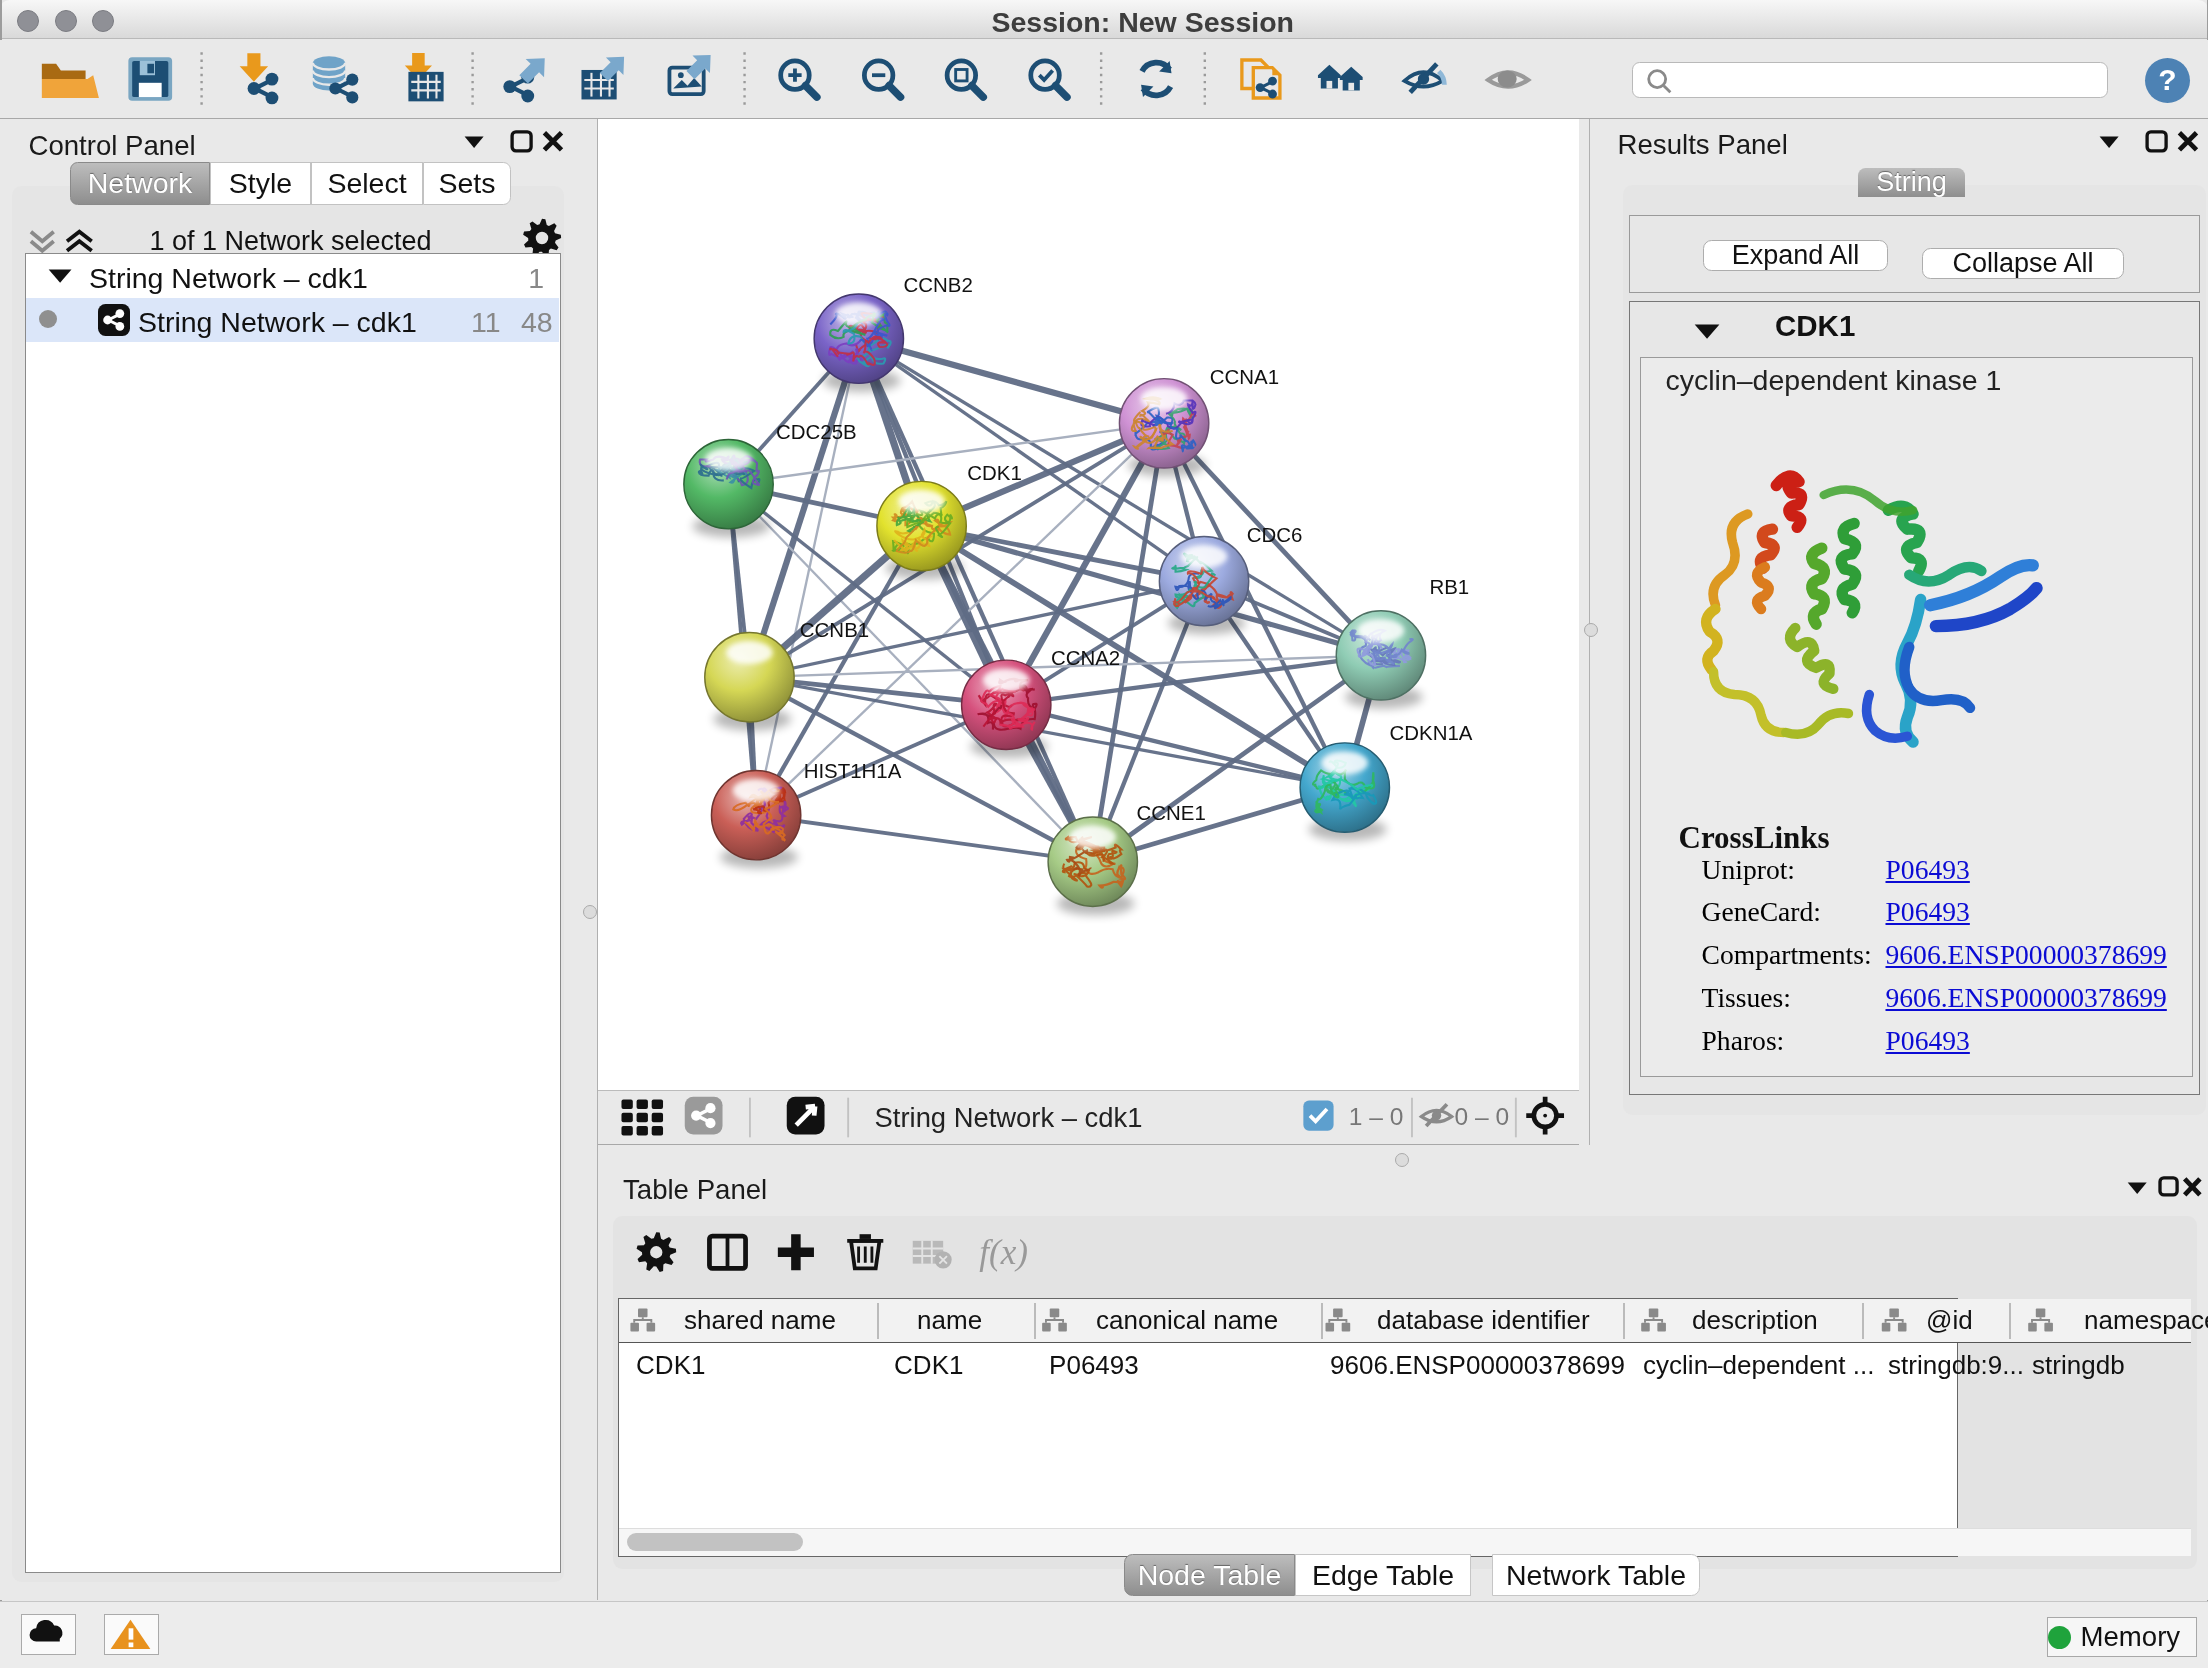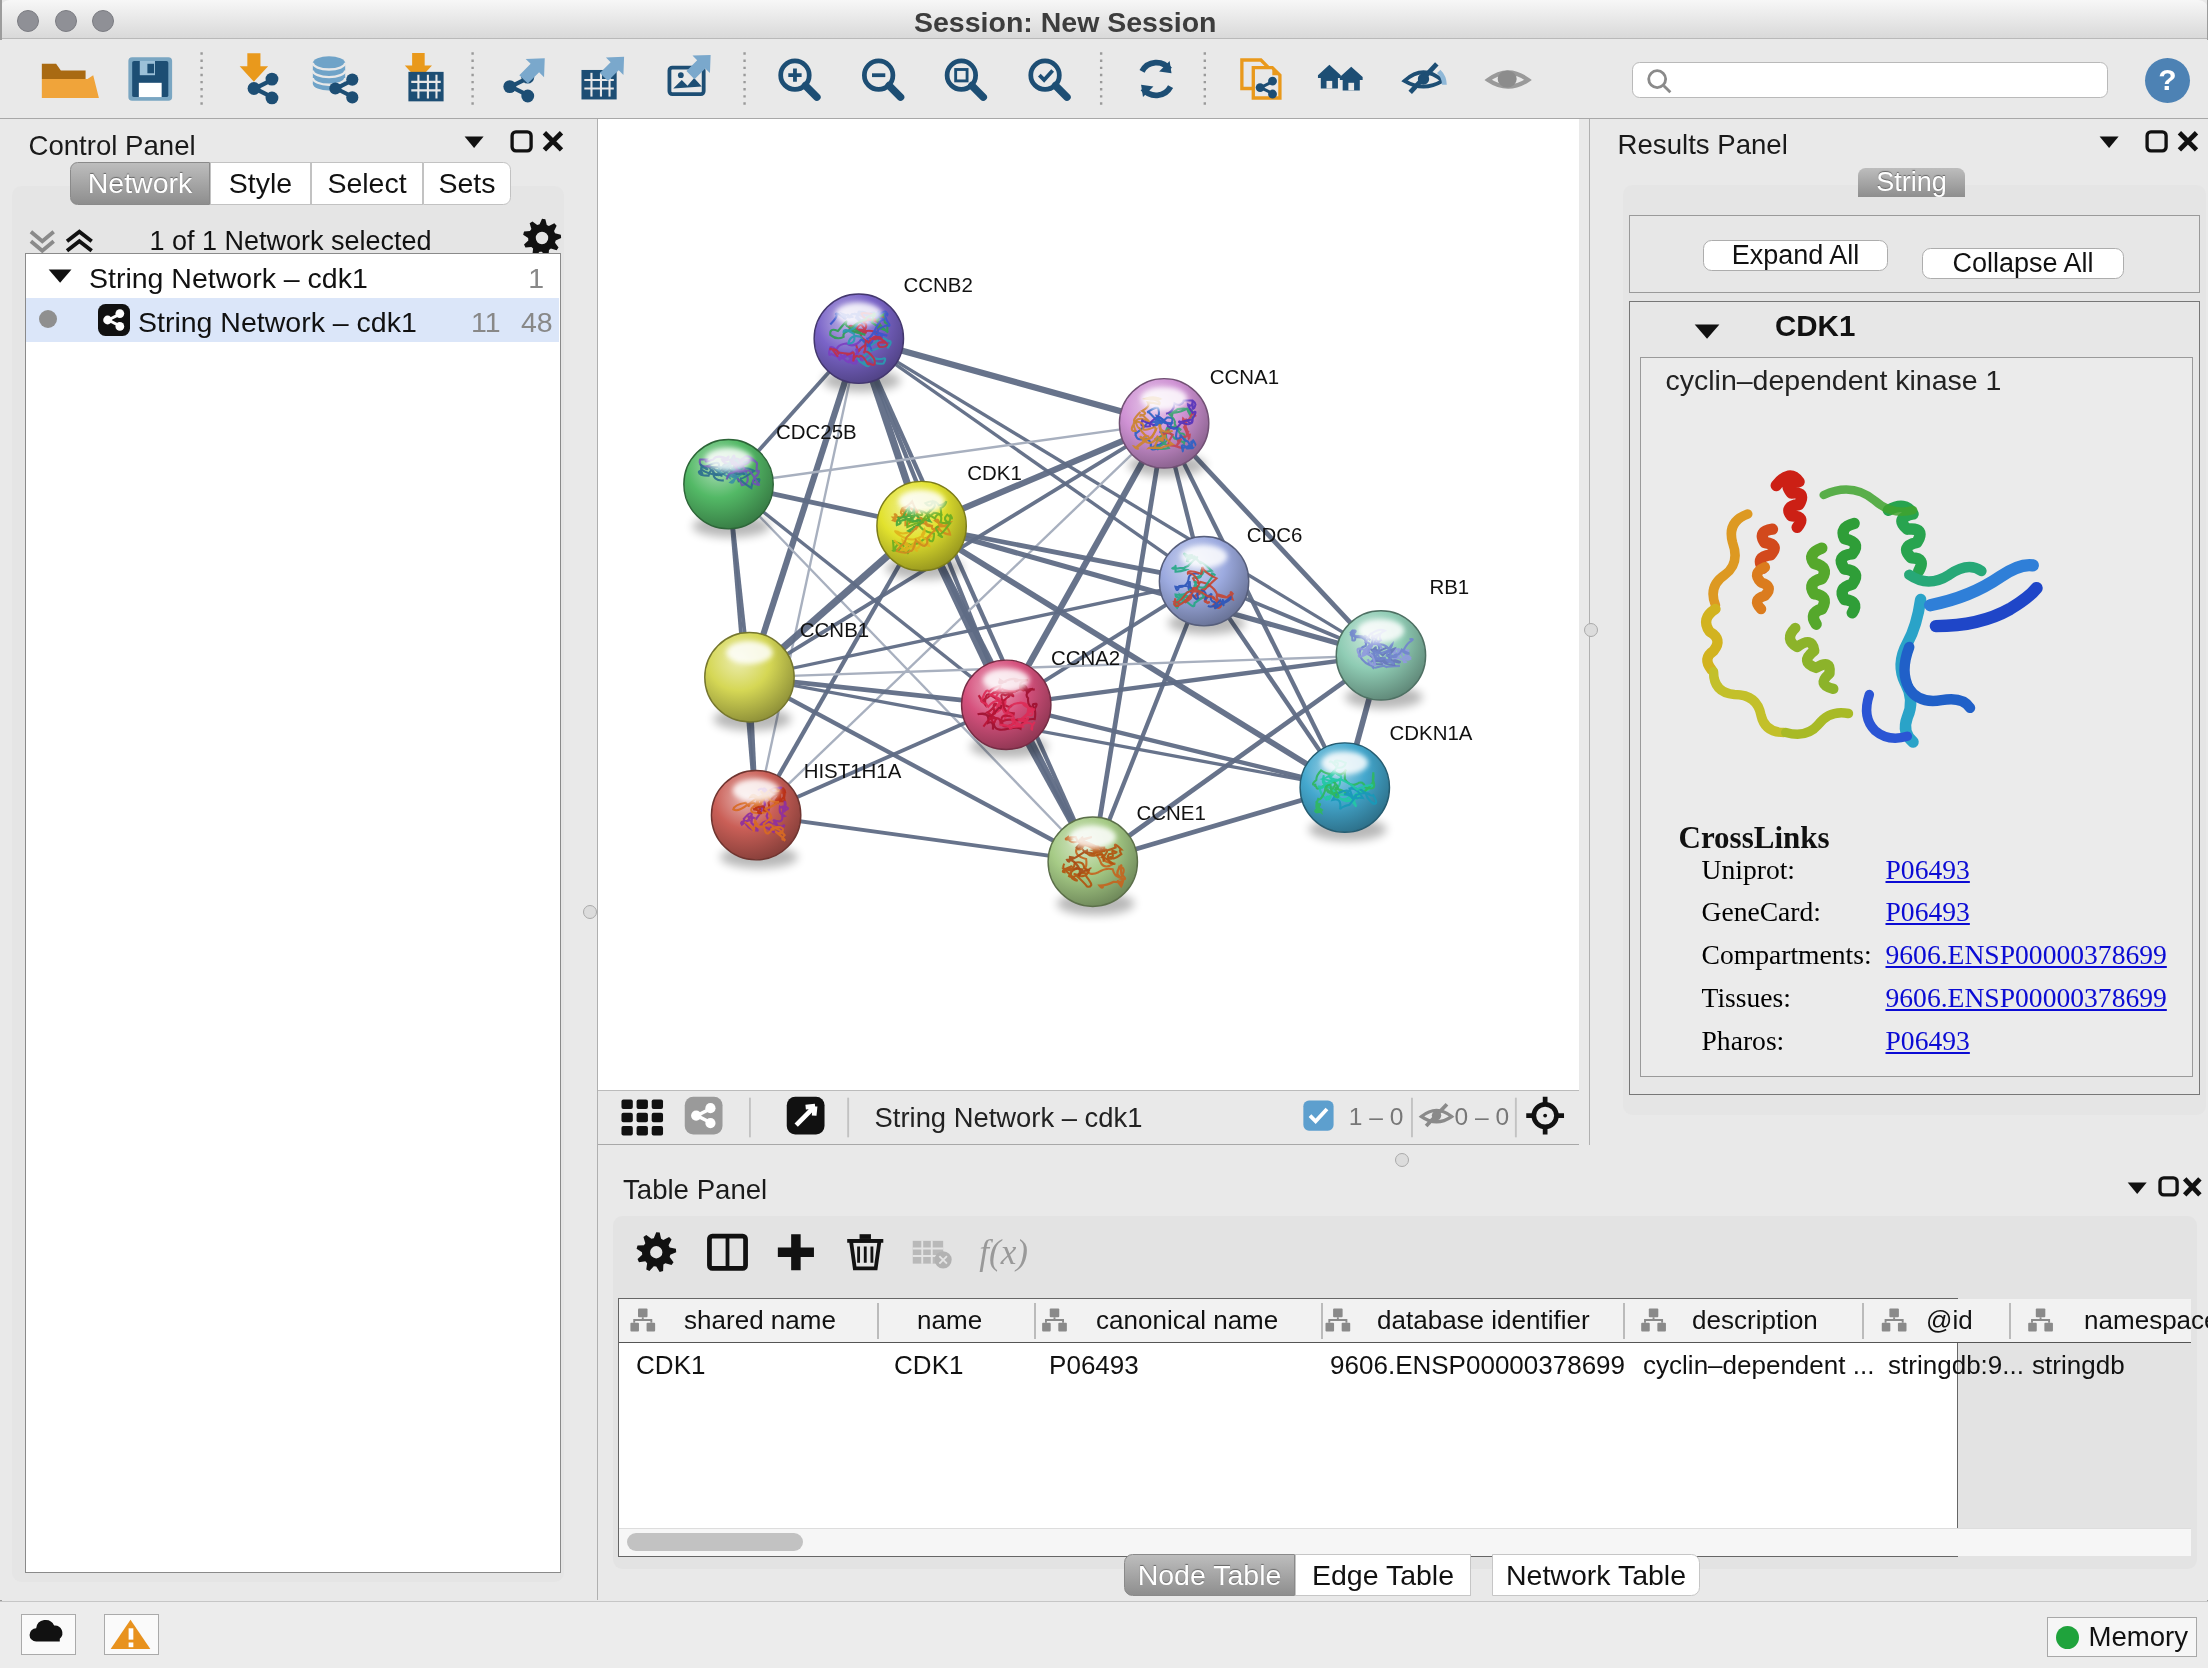--- a/index.html
+++ b/index.html
@@ -1,18 +1,18 @@
 <!DOCTYPE html>
 <html style="font-size:15px"><head><meta charset="utf-8"><style>
 * { margin:0; padding:0; box-sizing:border-box; }
 html,body { width:2208px; height:1668px; font-family:"Liberation Sans",sans-serif; background:#e9e9e9; position:relative; overflow:hidden; }
 .abs { position:absolute; }
 .titlebar { left:0; top:0; width:2208px; height:39px; background:linear-gradient(#f7f7f7,#d9d9d9); border-bottom:1px solid #b9b9b9; border-radius:9.5px 9.5px 0 0; }
 .tl { width:22px; height:22px; border-radius:50%; background:#8f9096; border:1px solid #7b7c82; top:9.5px; }
-.title { left:914px; top:5.7px; width:380px; text-align:left; font-size:28.5px; font-weight:bold; color:#3d3d3d; }
+.title { left:914px; top:5.7px; width:380px; text-align:right; font-size:28.5px; font-weight:bold; color:#3d3d3d; }
 .toolbar { left:0; top:40px; width:2208px; height:79px; background:#e9e9e9; border-bottom:1.9px solid #a8a8a8; }
 .searchbox { left:1632px; top:62px; width:476px; height:36px; background:#fff; border:1.9px solid #b9b9b9; border-radius:7.6px; }
 .help { left:2145px; top:58px; width:45px; height:45px; border-radius:50%; background:#4d82b4; color:#fff; font-size:30px; font-weight:bold; text-align:center; line-height:44px; }
 .phead { font-size:27.6px; color:#1a1a1a; }
 .cpanel { left:0; top:119px; width:598px; height:1481px; background:#e9e9e9; border-right:1.9px solid #b0b0b0; }
 .tabc { position:absolute; border:1px solid #c2c2c2; background:#fff; font-size:28.5px; color:#111; text-align:center; height:43px; line-height:41px; top:43px; }
 .tabsel { background:linear-gradient(#bdbdbd,#8e8e8e); color:#fff; border-color:#8a8a8a; text-shadow:0 -1px 1px #666; }
 .subpanel { left:12.4px; top:67px; width:552px; height:1396px; background:#e5e5e5; border-radius:9.5px; position:absolute; }
 .tree { left:25px; top:134px; width:536px; height:1320px; background:#fff; border:1.9px solid #8a8a8a; position:absolute; }
 .trow1 { position:absolute; left:0; top:0; width:533px; height:44px; }
@@ -720,18 +720,18 @@
       <path d="M15,28 a7,7 0 0 1 0,-14 a10,10 0 0 1 19,-3 a8,8 0 0 1 6,14 l0,3 Z" fill="#111"></path>
     </svg>
   </div>
 <div class="sbtn" style="left:104px">
     <svg width="51" height="37" viewBox="0 0 54 39">
       <path d="M27,5 L48,36 L6,36 Z" fill="#e8921e"></path>
       <rect x="25" y="14" width="5" height="12" fill="#fff"></rect>
       <rect x="25" y="29" width="5" height="5" fill="#fff"></rect>
     </svg>
   </div>
-<div class="abs" style="left:2047px;top:1617px;width:150px;height:40px;background:#f6f6f6;border:1.9px solid #a8a8a8;font-size:27.6px;color:#111;text-align:center;line-height:38px"><span style="display:inline-block;width:23px;height:23px;border-radius:50%;background:#1fa33c;vertical-align:-2.9px;margin-right:9.5px"></span>Memory</div>
+<div class="abs" style="left:2047px;top:1617px;width:150px;height:40px;background:#f6f6f6;border:1.9px solid #a8a8a8;font-size:27.6px;color:#111;line-height:38px"><span style="display:inline-block;width:23px;height:23px;border-radius:50%;background:#1fa33c;vertical-align:-2.9px;margin-right:9.5px"></span>Memory</div>
 
 <div class="abs" style="left:583px;top:905px;width:14.3px;height:14.3px;border-radius:50%;background:#dcdcdc;border:1px solid #aaa"></div>
 <div class="abs" style="left:1584px;top:623px;width:14.3px;height:14.3px;border-radius:50%;background:#dcdcdc;border:1px solid #aaa"></div>
 <div class="abs" style="left:1395px;top:1153px;width:14.3px;height:14.3px;border-radius:50%;background:#dcdcdc;border:1px solid #aaa"></div>
 
 
 </body></html>

